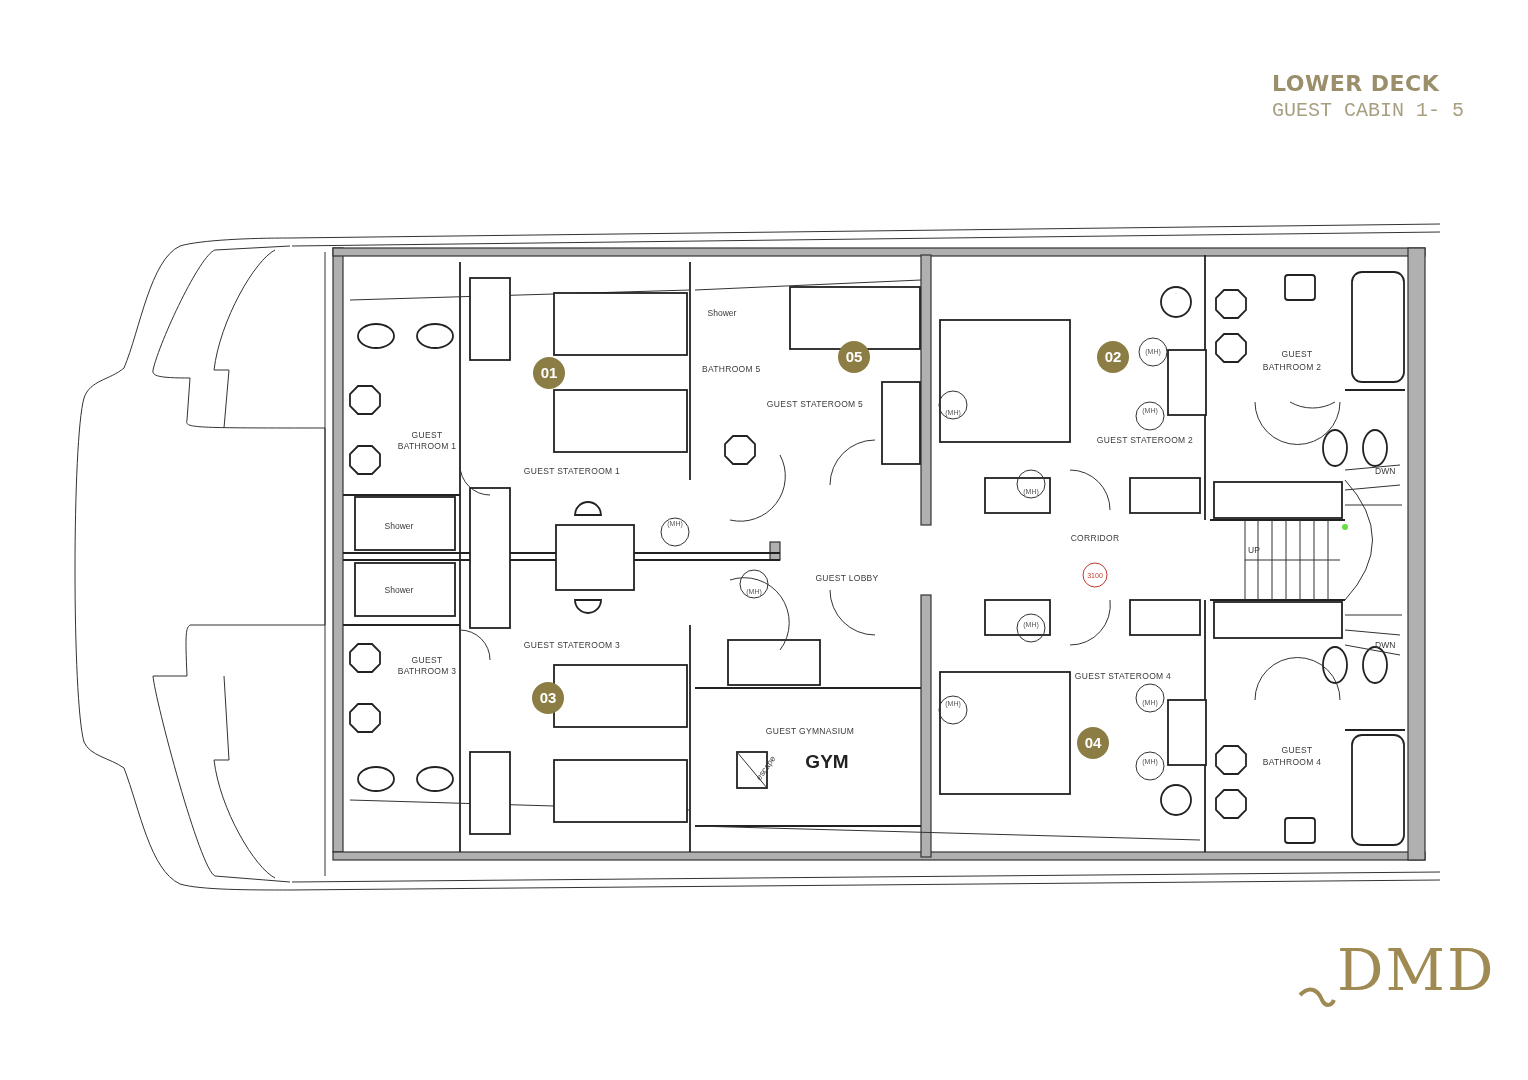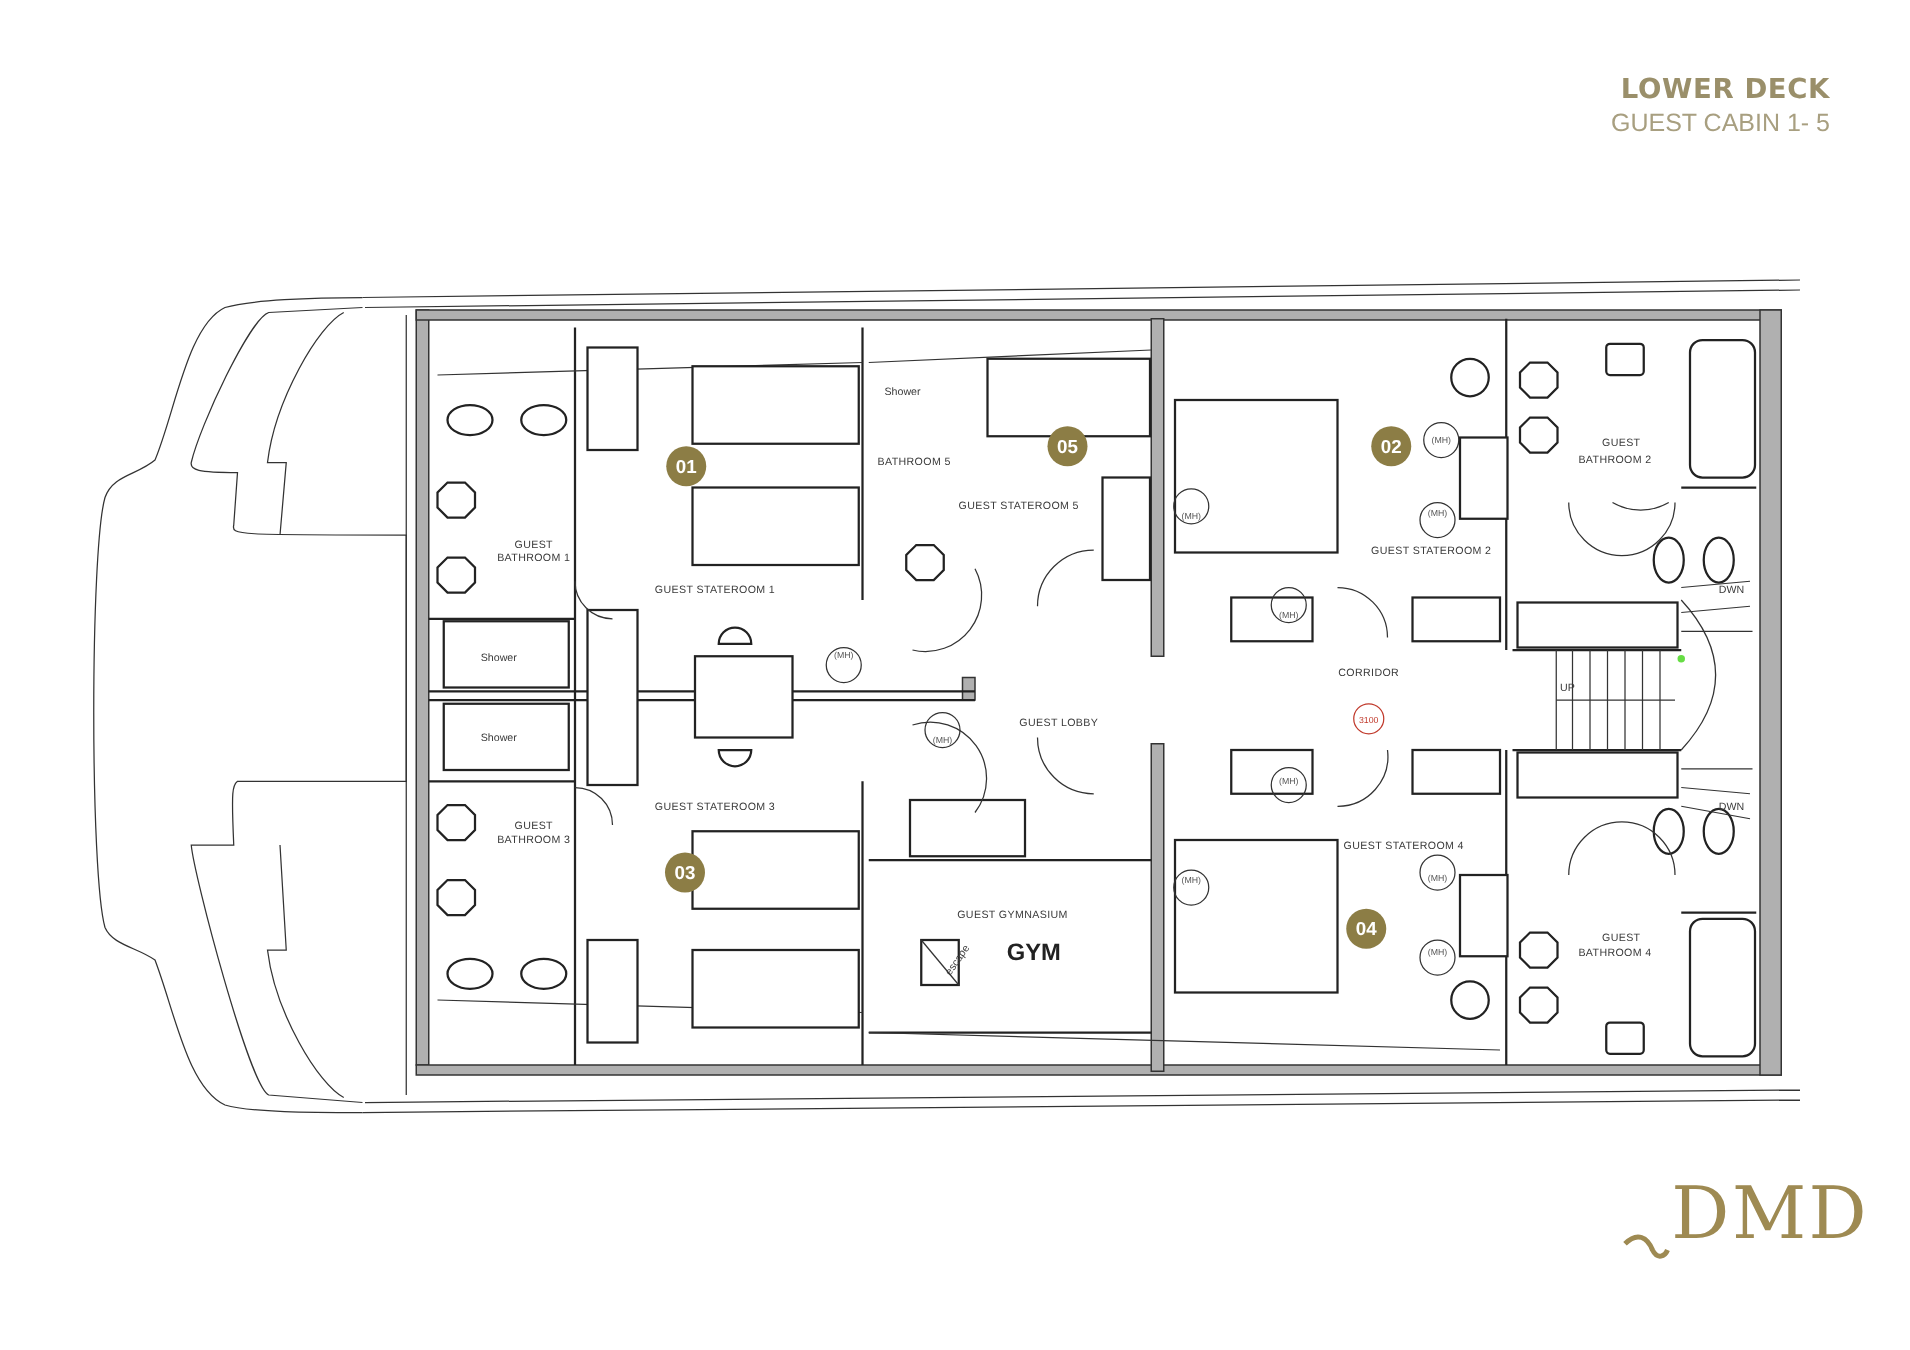--- a/index.html
+++ b/index.html
@@ -1,19 +1,19 @@
 <!DOCTYPE html>
 <html><head>
 <meta charset="utf-8">
 <style>
   html, body { margin: 0; padding: 0; background: #ffffff; }
   body { width: 1528px; height: 1080px; position: relative; overflow: hidden; font-family: "Liberation Sans", sans-serif; }
-  .title-block { position: absolute; right: 64px; top: 58px; text-align: right; }
+  .title-block { position: absolute; right: 64px; top: 70px; }
   .title-main { font-family: "DejaVu Sans", sans-serif; font-weight: bold; font-size: 22px; color: #9a8f6a; letter-spacing: 0.5px; line-height: 28px; }
-  .title-sub { font-family: Liberation Sans, sans-serif; font-size: 20px; color: #a89f80; line-height: 26px; font-weight: 300; }
+  .title-sub { font-family: Liberation Mono, monospace; font-size: 20px; color: #a89f80; line-height: 26px; font-weight: 300; }
   .logo { position: absolute; left: 1296px; top: 942px; width: 170px; height: 66px; }
   .logo-text { position: absolute; left: 18px; top: -6px; font-family: "DejaVu Serif", serif; font-size: 58px; letter-spacing: 2px; color: #9e8a52; margin-left: 23px; }
   .plan { position: absolute; left: 0; top: 0; }
   .lbl { font-family: "Liberation Sans", sans-serif; font-size: 8.5px; fill: #3a3a3a; letter-spacing: 0.3px; }
   .lbl-sm { font-family: "Liberation Sans", sans-serif; font-size: 8.5px; fill: #3a3a3a; }
   .gym { font-family: "Liberation Sans", sans-serif; font-size: 19px; font-weight: bold; fill: #222; }
   .badge-text { font-family: "Liberation Sans", sans-serif; font-size: 15px; font-weight: bold; fill: #ffffff; }
   .mh { font-family: "Liberation Sans", sans-serif; font-size: 7px; fill: #555; }
   .wall { fill: #b0b0b0; stroke: #333; stroke-width: 1.2; }
   .ln { stroke: #222; stroke-width: 1.8; fill: none; }

